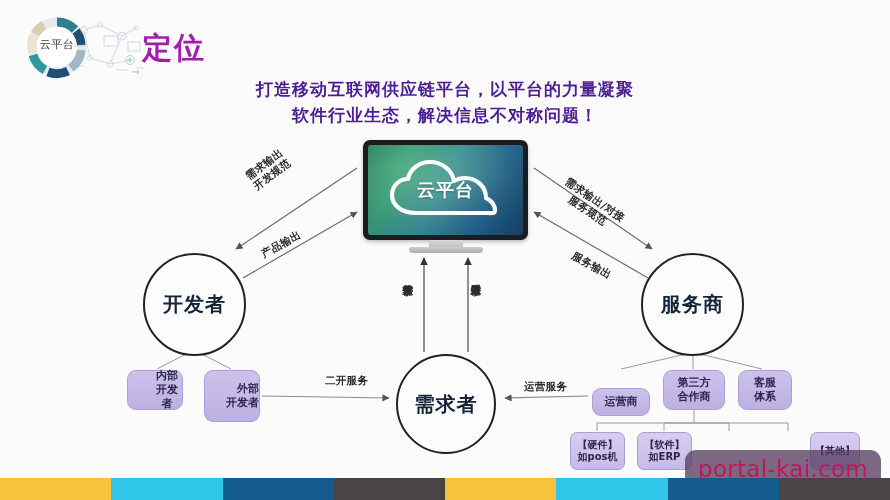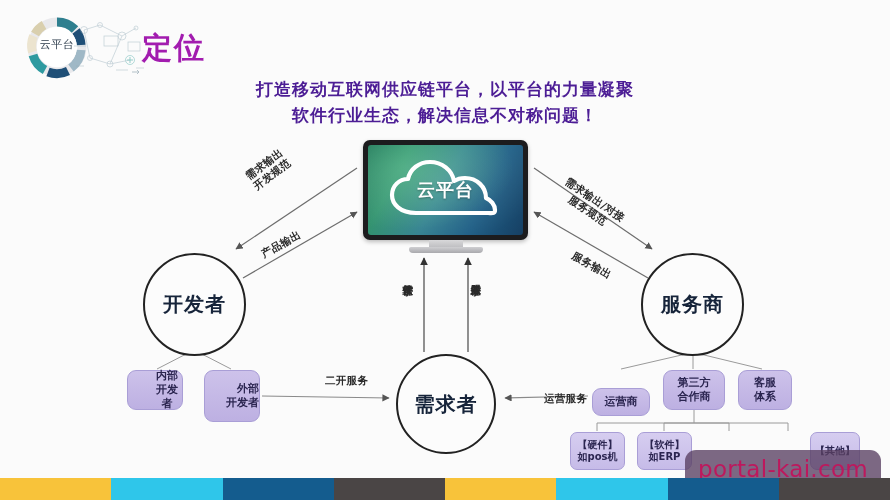--- a/index.html
+++ b/index.html
@@ -116,21 +116,21 @@
     line-height: 1.25; white-space: nowrap; letter-spacing: .3px;
   }
   .alabel.vert { writing-mode: vertical-rl; }
   #lab-l1 { left: 243px; top: 172px; transform: rotate(-37deg); transform-origin: left top; text-align: center; }
   #lab-l2 { left: 259px; top: 249px; transform: rotate(-29deg); transform-origin: left top; }
   #lab-r1 { left: 570px; top: 175px; transform: rotate(34deg); transform-origin: left top; text-align: center; }
   #lab-r2 { left: 576px; top: 249px; transform: rotate(29deg); transform-origin: left top; }
   #lab-c1 { left: 401px; top: 276px; }
   #lab-c2 { left: 469px; top: 276px; }
   #lab-h1 { left: 296px; top: 374px; margin-left: 29px; }
-  #lab-h2 { left: 524px; top: 392px; margin-left: 20px; }
+  #lab-h2 { left: 524px; top: 380px; }
   
   #watermark {
     position: absolute; left: 685px; top: 450px;
     padding: 6px 13px 8px 13px; border-radius: 11px;
     background: rgba(88,63,98,.78);
     color: #be185d; font-size: 23px; letter-spacing: .3px;
   }
   
   #bottom-bar { position: absolute; left: 0; bottom: 0; width: 890px; height: 22px; display: flex; }
   #bottom-bar div { flex: 1 1 auto; height: 100%; }

